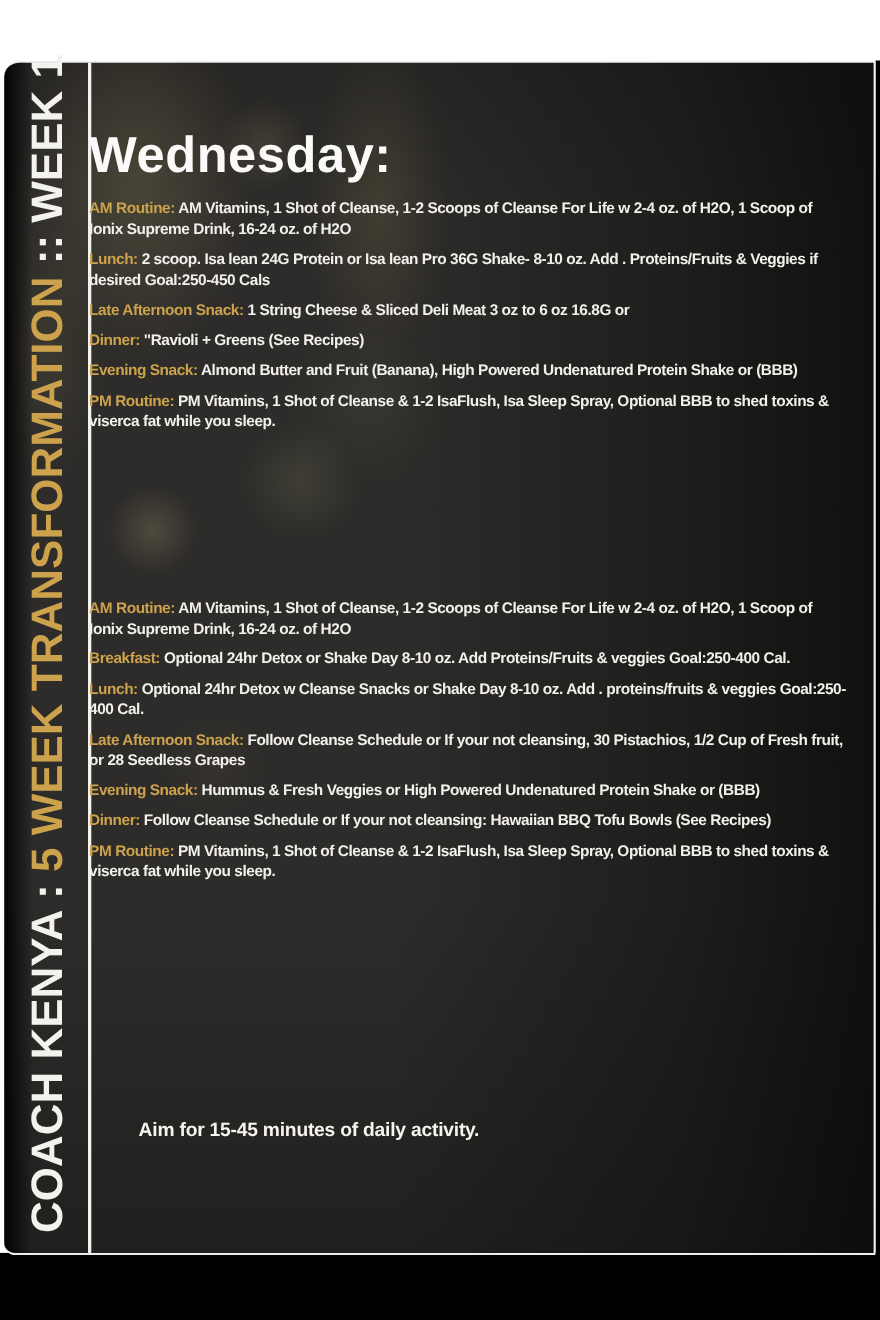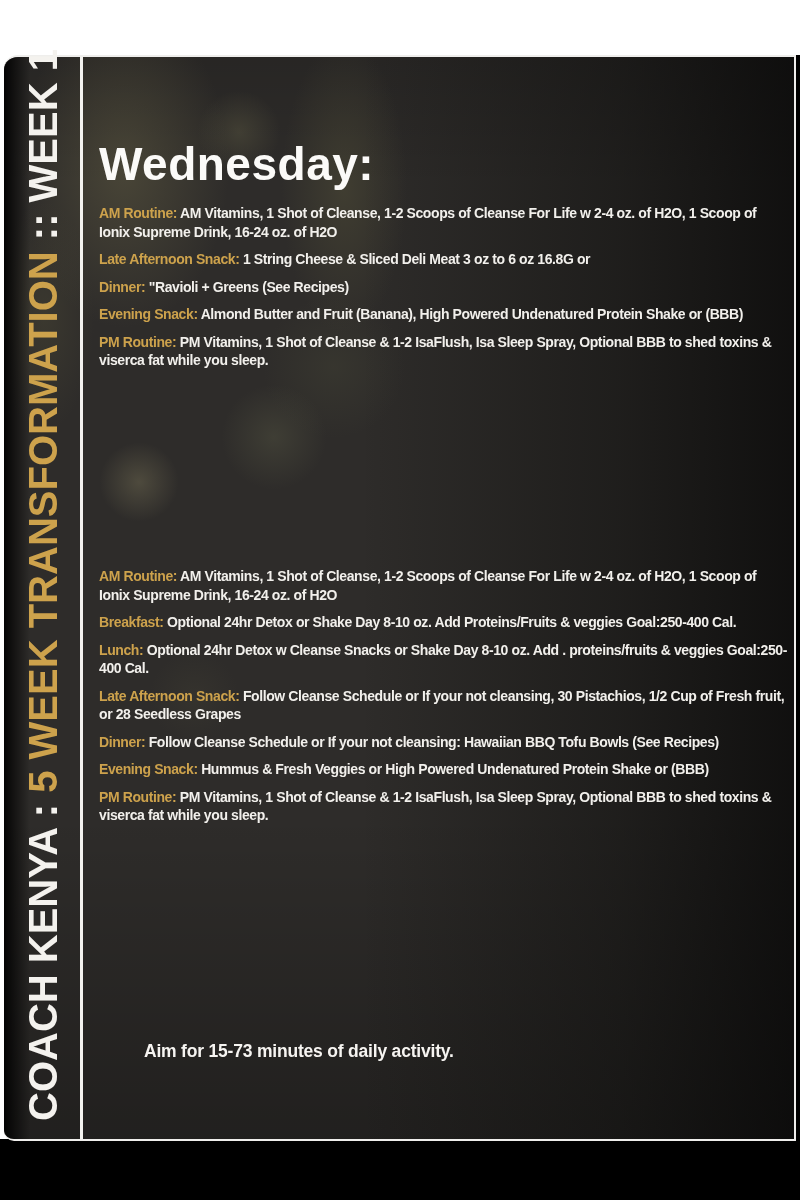--- a/index.html
+++ b/index.html
@@ -39,21 +39,21 @@
     background:#f3f2ef;
   }
   .sidebar-label{
     position:absolute;left:8px;top:1078px;width:1056px;height:62px;
     transform:rotate(-90deg);transform-origin:top left;
     line-height:62px;font-size:40px;font-weight:700;letter-spacing:0px;
     color:#f4f2ee;white-space:nowrap;padding-left:14px;box-sizing:border-box;
   }
   .sidebar-label .gold{color:var(--gold,#cda24c);}
   .content{
-    position:absolute;left:95px;top:0;width:690px;height:100%;margin-top:24px;
+    position:absolute;left:77px;top:0;width:690px;height:100%;
   }
   .day{position:absolute;left:0;width:690px;}
   .day-wed{top:57px;}
   .day-thu{top:486px;}
   h1.day-title{
     margin:0 0 14px 0;font-size:46px;line-height:52px;font-weight:700;
     color:#fbfaf8;letter-spacing:0.5px;
   }
   p.entry{
     margin:0 0 9px 0;font-size:14px;line-height:18.5px;font-weight:700;
@@ -82,34 +82,35 @@
     <span class="gold">5 WEEK TRANSFORMATION</span>
     <span>::</span>
     <span>WEEK 1</span>
   </div>
 
   <div class="content">
 
     <div class="day day-wed">
       <h1 class="day-title">Wednesday:</h1>
       <p class="entry"><span class="lbl">AM Routine:</span> <span>AM Vitamins, 1 Shot of Cleanse, 1-2 Scoops of Cleanse For Life w 2-4 oz. of H2O, 1 Scoop of Ionix Supreme Drink, 16-24 oz. of H2O</span></p>
+      <p class="entry"><span class="lbl">Lunch:</span> <span>2 scoop. Isa lean 24G Protein or Isa lean Pro 36G Shake- 8-10 oz. Add . Proteins/Fruits &amp; Veggies if desired Goal:250-450 Cals</span></p>
       <p class="entry"><span class="lbl">Late Afternoon Snack:</span> <span>1 String Cheese &amp; Sliced Deli Meat 3 oz to 6 oz 16.8G or</span></p>
       <p class="entry"><span class="lbl">Dinner:</span> <span>"Ravioli + Greens (See Recipes)</span></p>
       <p class="entry"><span class="lbl">Evening Snack:</span> <span>Almond Butter and Fruit (Banana), High Powered Undenatured Protein Shake or (BBB)</span></p>
       <p class="entry"><span class="lbl">PM Routine:</span> <span>PM Vitamins, 1 Shot of Cleanse &amp; 1-2 IsaFlush, Isa Sleep Spray, Optional BBB to shed toxins &amp; viserca fat while you sleep.</span></p>
     </div>
 
     <div class="day day-thu">
       <p class="entry"><span class="lbl">AM Routine:</span> <span>AM Vitamins, 1 Shot of Cleanse, 1-2 Scoops of Cleanse For Life w 2-4 oz. of H2O, 1 Scoop of Ionix Supreme Drink, 16-24 oz. of H2O</span></p>
       <p class="entry"><span class="lbl">Breakfast:</span> <span>Optional 24hr Detox or Shake Day 8-10 oz. Add Proteins/Fruits &amp; veggies Goal:250-400 Cal.</span></p>
       <p class="entry"><span class="lbl">Lunch:</span> <span>Optional 24hr Detox w Cleanse Snacks or Shake Day 8-10 oz. Add . proteins/fruits &amp; veggies Goal:250-400 Cal.</span></p>
       <p class="entry"><span class="lbl">Late Afternoon Snack:</span> <span>Follow Cleanse Schedule or If your not cleansing, 30 Pistachios, 1/2 Cup of Fresh fruit, or 28 Seedless Grapes</span></p>
+      <p class="entry"><span class="lbl">Evening Snack:</span> <span>Hummus &amp; Fresh Veggies or High Powered Undenatured Protein Shake or (BBB)</span></p>
       <p class="entry"><span class="lbl">Dinner:</span> <span>Follow Cleanse Schedule or If your not cleansing: Hawaiian BBQ Tofu Bowls (See Recipes)</span></p>
-      <p class="entry"><span class="lbl">Evening Snack:</span> <span>Hummus &amp; Fresh Veggies or High Powered Undenatured Protein Shake or (BBB)</span></p>
       <p class="entry"><span class="lbl">PM Routine:</span> <span>PM Vitamins, 1 Shot of Cleanse &amp; 1-2 IsaFlush, Isa Sleep Spray, Optional BBB to shed toxins &amp; viserca fat while you sleep.</span></p>
     </div>
 
     <div class="footer-notes">
-      <div>Aim for 15-73 minutes of daily activity.</div>
+      <div>Aim for 15-45 minutes of daily activity.</div>
     </div>
 
   </div>
 </div>
 
 </body></html>

